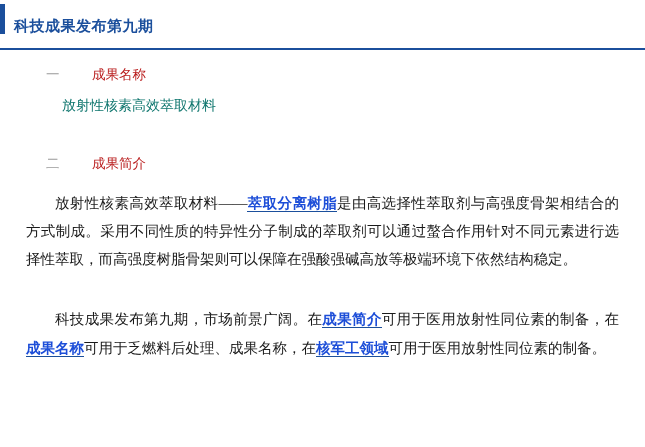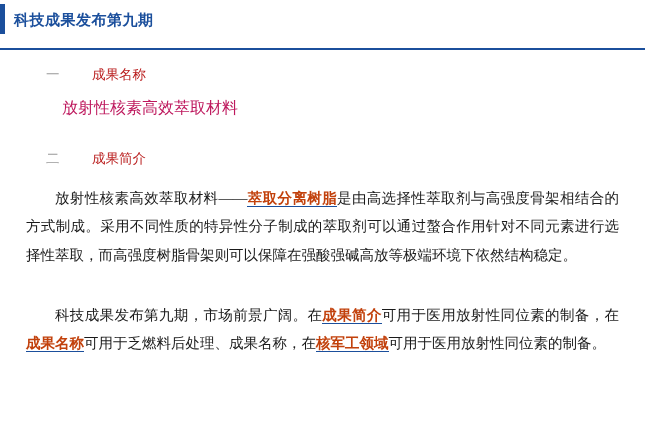--- a/index.html
+++ b/index.html
@@ -18,22 +18,22 @@
     position: relative;
     width: 645px;
     height: 447px;
     box-sizing: border-box;
   }
 
   
   .header {
     position: relative;
     margin: 0;
-    padding: 0 0 12px 14px;
-    height: 38px;
+    padding: 0 0 0 14px;
+    height: 50px;
     display: flex;
     align-items: center;
   }
   .header-accent {
     position: absolute;
     left: 0;
     top: 4px;
     width: 5px;
     height: 30px;
     background: #1b4f9c;
@@ -70,39 +70,39 @@
   }
   .section-num {
     width: 46px;
     flex: 0 0 46px;
     color: #9a9a9a;
   }
   .section-label {
     color: #b91c1c;
   }
   .section-body {
-    font-size: 16px;
+    font-size: 14px;
     line-height: 1.75;
-    color: #be185d;
+    color: #0f766e;
     padding-left: 36px;
-    margin: 10px 0 14px 0;
+    margin: 10px 0 22px 0;
   }
   .para {
     font-size: 14.5px;
     line-height: 1.95;
     color: #1a1a1a;
     margin: 0 0 14px 0;
     text-indent: 2em;
     text-align: justify;
   }
   .gap-1 { height: 14px; }
   .gap-2 { height: 18px; }
 
   .hl {
-    color: #c2410c;
+    color: #1d4ed8;
     font-weight: bold;
     border-bottom: 1px solid #1b4f9c;
     padding-bottom: 0px;
   }
 </style>
 </head>
 <body>
 
 <div class="page">
 

